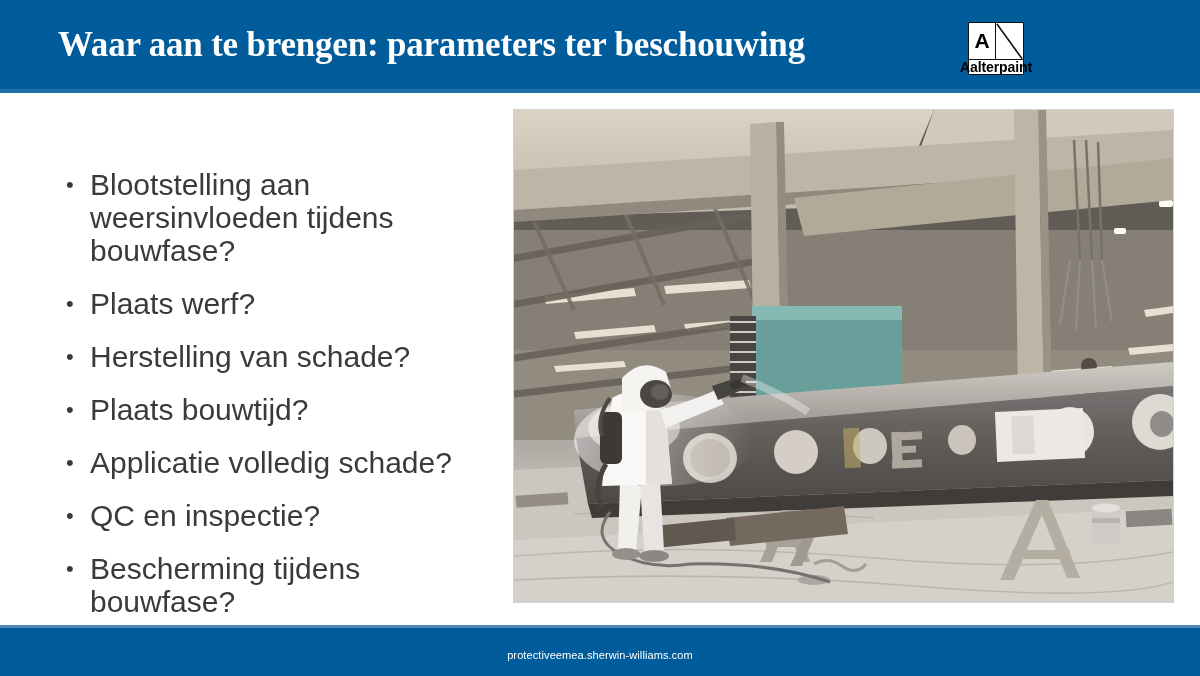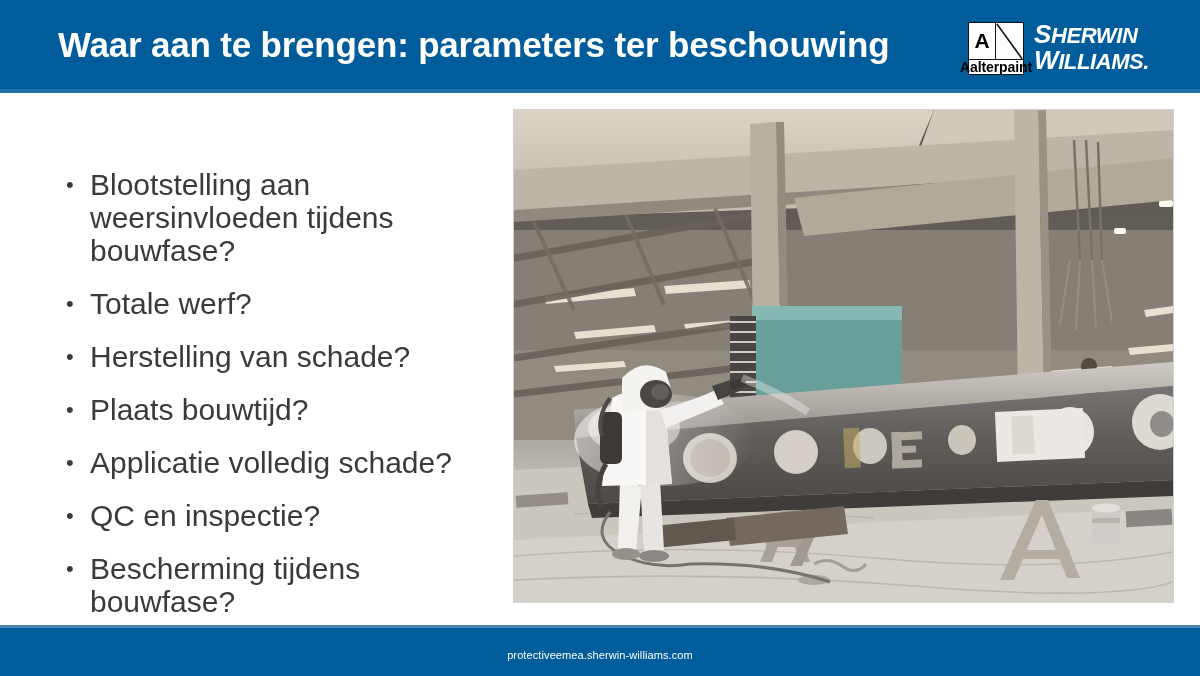--- a/index.html
+++ b/index.html
@@ -40,21 +40,21 @@
     left: 58px;
     top: 22px;
     width: 900px;
     height: 48px;
     color: #ffffff;
     font-size: 35px;
     font-weight: bold;
     letter-spacing: -0.2px;
     line-height: 46px;
     white-space: nowrap;
-    font-family: Liberation Sans, sans-serif;
+    font-family: Liberation Serif, serif;
   }
 
   
   #logo {
     position: absolute;
     left: 968px;
     top: 18px;
     width: 205px;
     height: 60px;
     display: flex;
@@ -206,36 +206,32 @@
         <div id="logo-letter">A</div>
         <div id="logo-diag">
           <svg viewBox="0 0 28 38" preserveAspectRatio="none" aria-hidden="true">
             <line x1="1" y1="1" x2="27" y2="37" stroke="#111111" stroke-width="1.6"></line>
           </svg>
         </div>
       </div>
       <div id="logo-subname">Aalterpaint</div>
     </div>
 
-    <div id="logo-wordmark">
-      <span class="wm-line"><span class="cap">S</span><span>HERWIN</span></span>
-      <span class="wm-line"><span class="cap">W</span><span>ILLIAMS.</span></span>
-    </div>
   </div>
 
   <div id="bullets">
 
     <div class="bullet-row">
       <div class="bullet-dot">•</div>
       <div class="bullet-text">Blootstelling aan weersinvloeden tijdens bouwfase?</div>
     </div>
 
     <div class="bullet-row">
       <div class="bullet-dot">•</div>
-      <div class="bullet-text">Totale werf?</div>
+      <div class="bullet-text">Plaats werf?</div>
     </div>
 
     <div class="bullet-row">
       <div class="bullet-dot">•</div>
       <div class="bullet-text">Herstelling van schade?</div>
     </div>
 
     <div class="bullet-row">
       <div class="bullet-dot">•</div>
       <div class="bullet-text">Plaats bouwtijd?</div>

